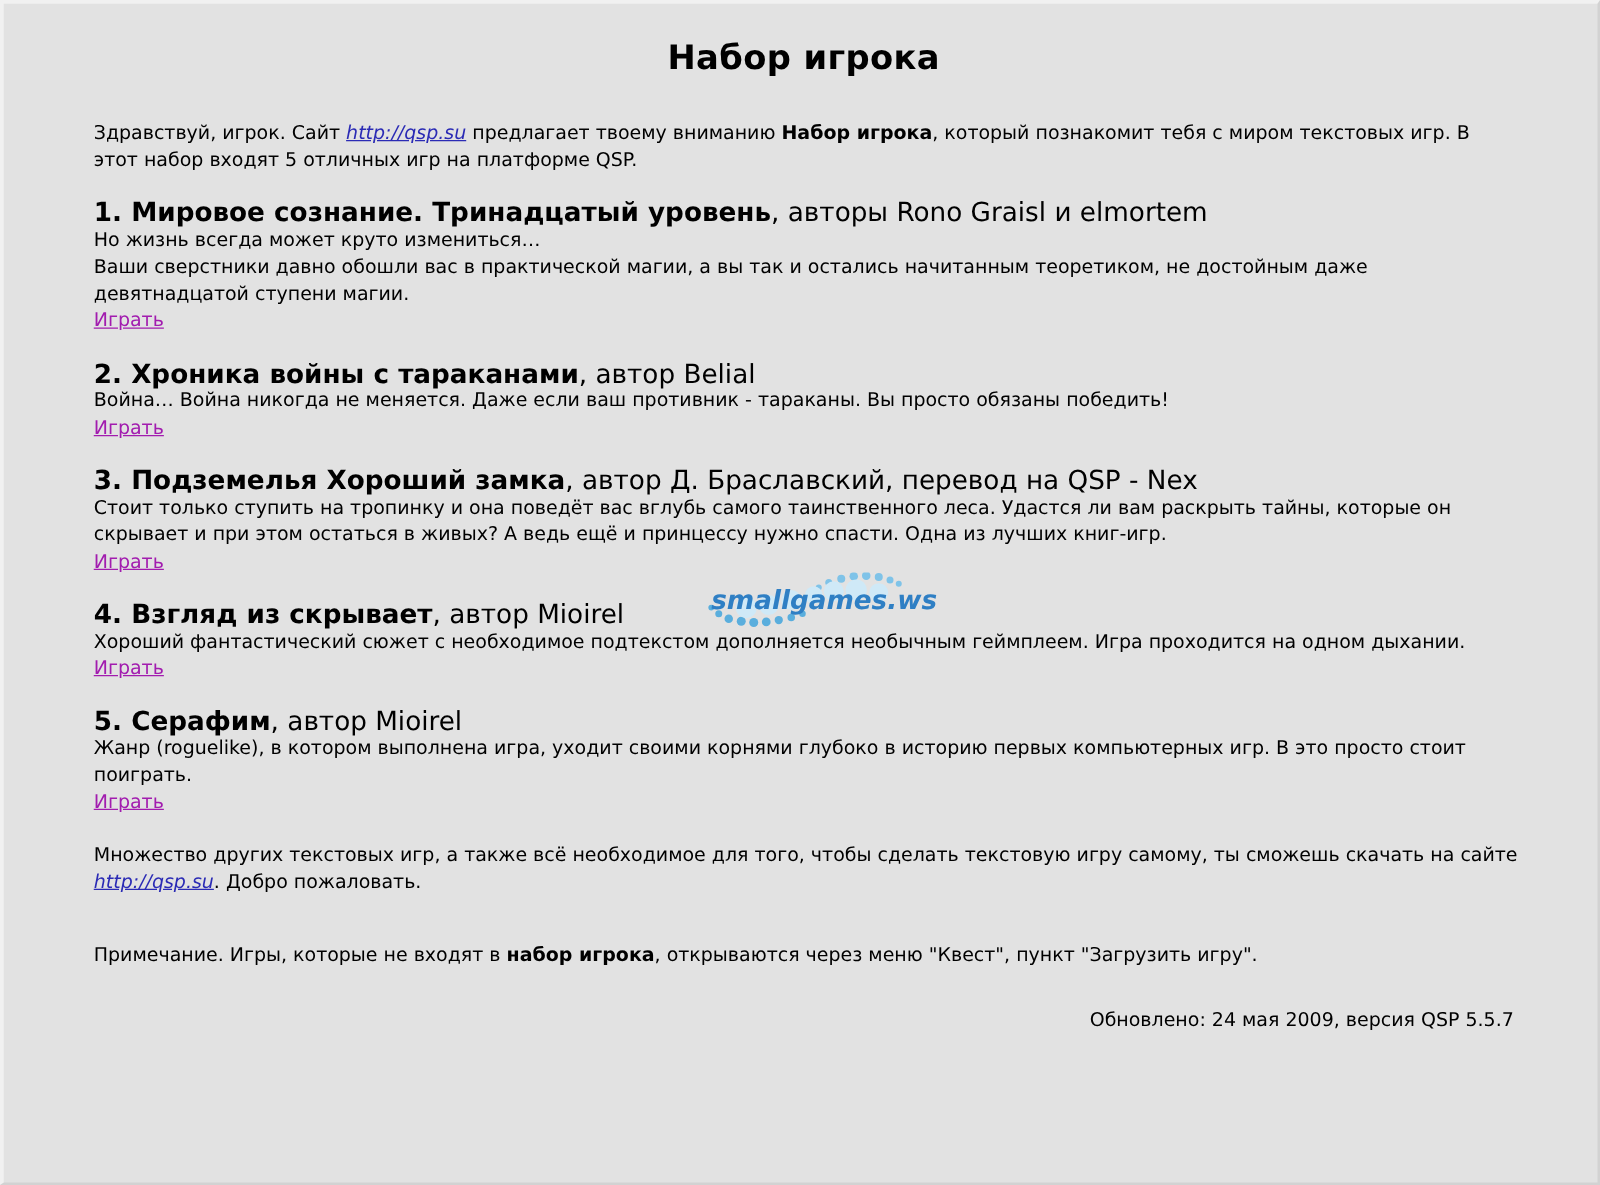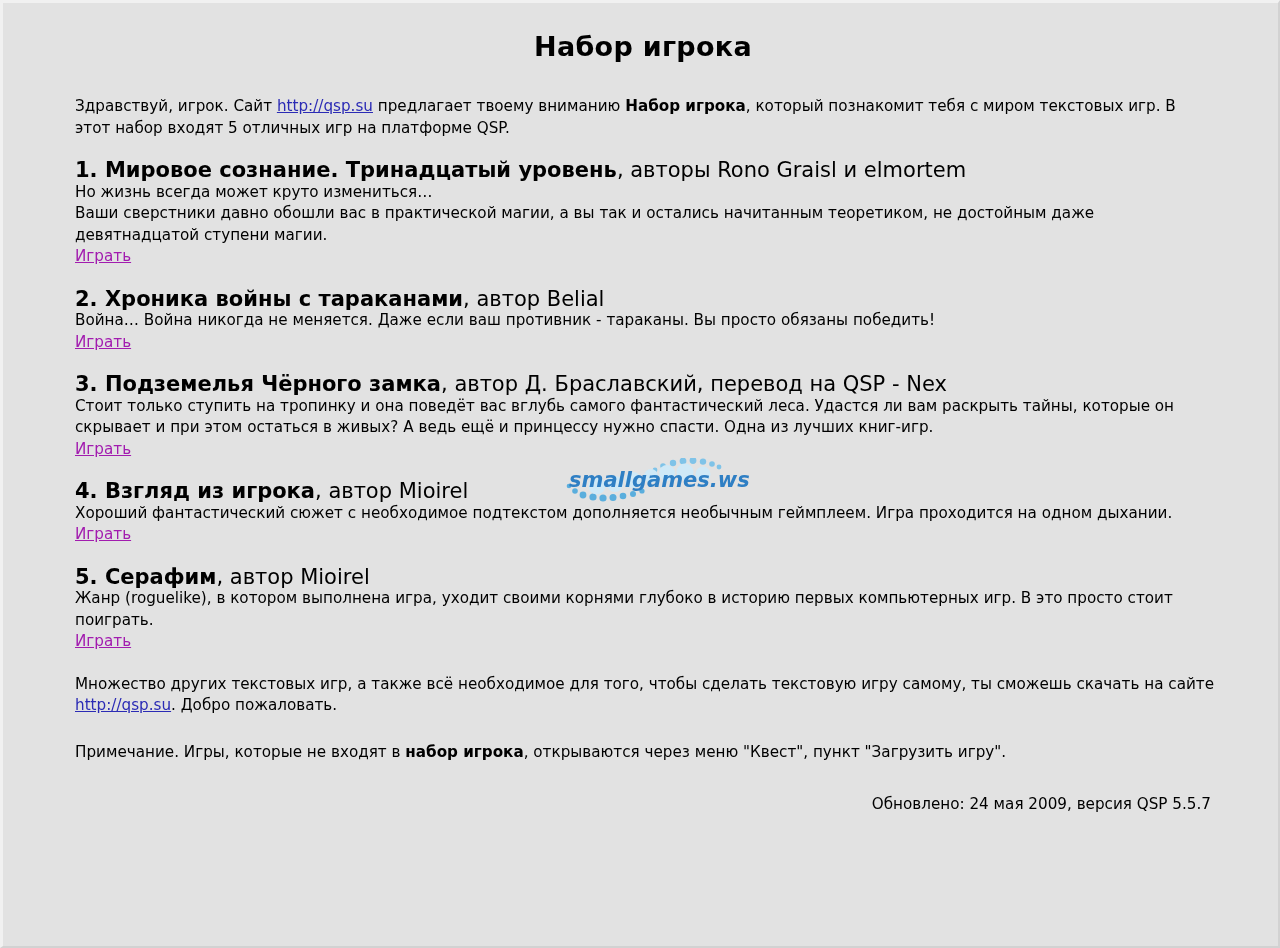--- a/index.html
+++ b/index.html
@@ -70,36 +70,37 @@
   }
   .game-head .gauthor {
     font-weight: normal;
   }
   .desc {
     font-size: 15.2px;
   }
   a.link {
     color: #2b2bb5;
     text-decoration: underline;
+    font-style: italic;
   }
   a.play {
     color: #a21caf;
     text-decoration: underline;
   }
   strong.b {
     font-weight: bold;
   }
   .footer {
     margin-top: 31px;
     text-align: right;
     font-size: 15.2px;
     padding-right: 4px;
   }
   .note {
-    margin-top: 4px;
+    margin-top: 16px;
   }
   
   .watermark {
     position: absolute;
     left: 552px;
     top: 455px;
     width: 200px;
     height: 46px;
     pointer-events: none;
     z-index: 5;
@@ -181,29 +182,29 @@
 
       <div class="game">
         <p class="game-head"><span class="gname">2.</span><span class="gname"> Хроника войны с тараканами</span><span class="gauthor">, автор Belial</span></p>
         <p class="desc">Война… Война никогда не меняется. Даже если ваш противник - тараканы. Вы просто обязаны победить!</p>
         <p><a class="play" href="#">Играть</a></p>
       </div>
 
       <div class="para-gap"></div>
 
       <div class="game">
-        <p class="game-head"><span class="gname">3.</span><span class="gname"> Подземелья Чёрного замка</span><span class="gauthor">, автор Д. Браславский, перевод на QSP - Nex</span></p>
-        <p class="desc">Стоит только ступить на тропинку и она поведёт вас вглубь самого фантастический леса. Удастся ли вам раскрыть тайны, которые он скрывает и при этом остаться в живых? А ведь ещё и принцессу нужно спасти. Одна из лучших книг-игр.</p>
-        <p><a class="play" href="#">Играть</a></p>
-      </div>
-
-      <div class="para-gap"></div>
-
-      <div class="game">
-        <p class="game-head"><span class="gname">4.</span><span class="gname"> Взгляд из игрока</span><span class="gauthor">, автор Mioirel</span></p>
+        <p class="game-head"><span class="gname">3.</span><span class="gname"> Подземелья Хороший замка</span><span class="gauthor">, автор Д. Браславский, перевод на QSP - Nex</span></p>
+        <p class="desc">Стоит только ступить на тропинку и она поведёт вас вглубь самого таинственного леса. Удастся ли вам раскрыть тайны, которые он скрывает и при этом остаться в живых? А ведь ещё и принцессу нужно спасти. Одна из лучших книг-игр.</p>
+        <p><a class="play" href="#">Играть</a></p>
+      </div>
+
+      <div class="para-gap"></div>
+
+      <div class="game">
+        <p class="game-head"><span class="gname">4.</span><span class="gname"> Взгляд из скрывает</span><span class="gauthor">, автор Mioirel</span></p>
         <p class="desc">Хороший фантастический сюжет с необходимое подтекстом дополняется необычным геймплеем. Игра проходится на одном дыхании.</p>
         <p><a class="play" href="#">Играть</a></p>
       </div>
 
       <div class="para-gap"></div>
 
       <div class="game">
         <p class="game-head"><span class="gname">5.</span><span class="gname"> Серафим</span><span class="gauthor">, автор Mioirel</span></p>
         <p class="desc">Жанр (roguelike), в котором выполнена игра, уходит своими корнями глубоко в историю первых компьютерных игр. В это просто стоит поиграть.</p>
         <p><a class="play" href="#">Играть</a></p>

